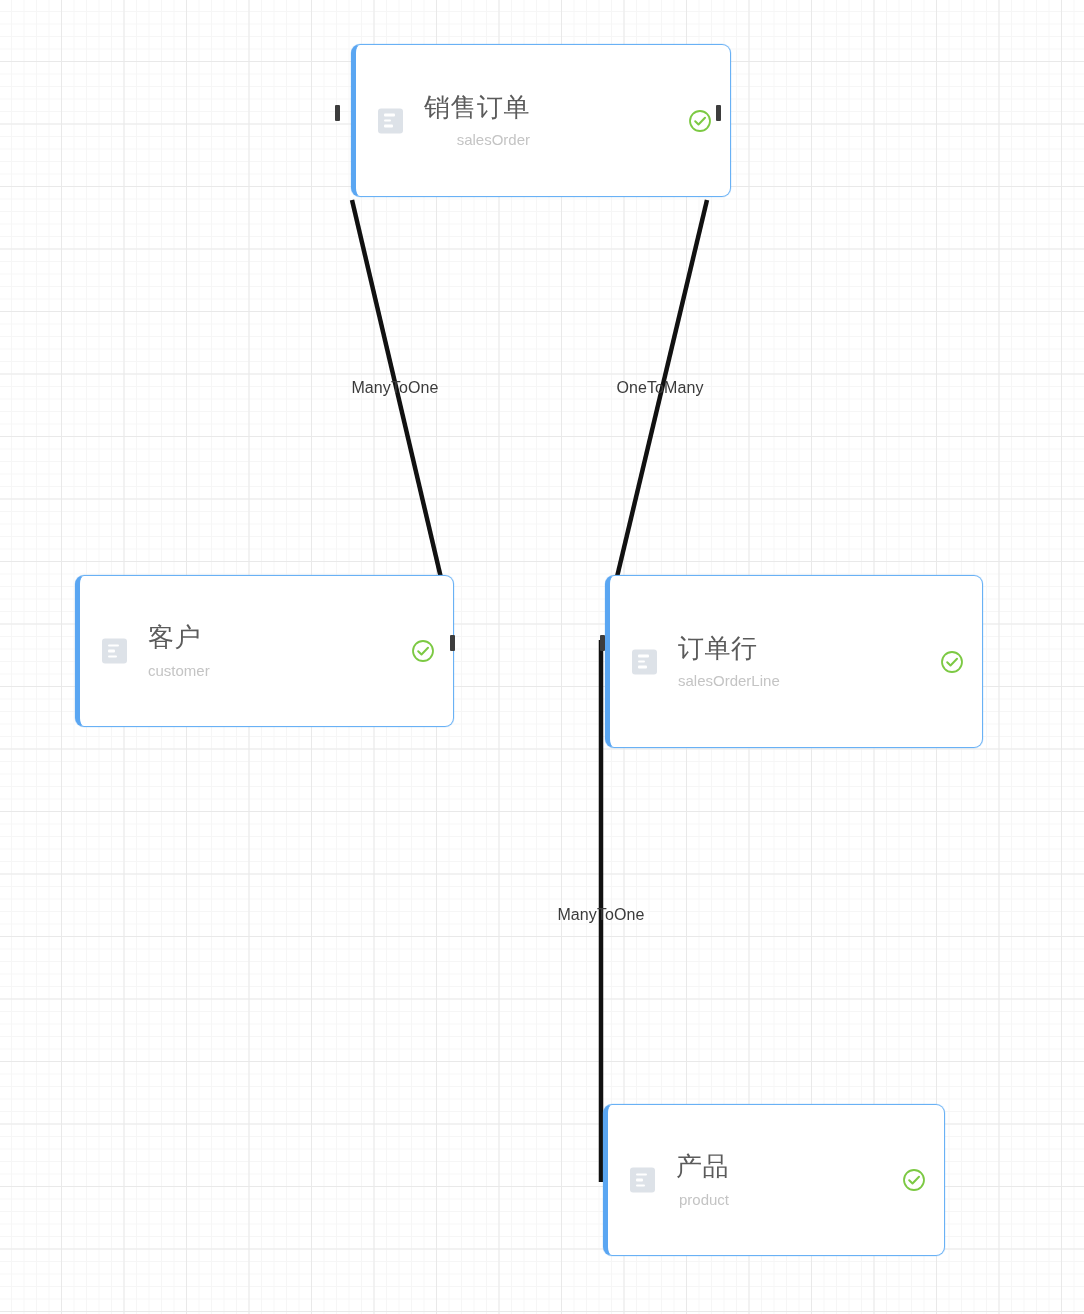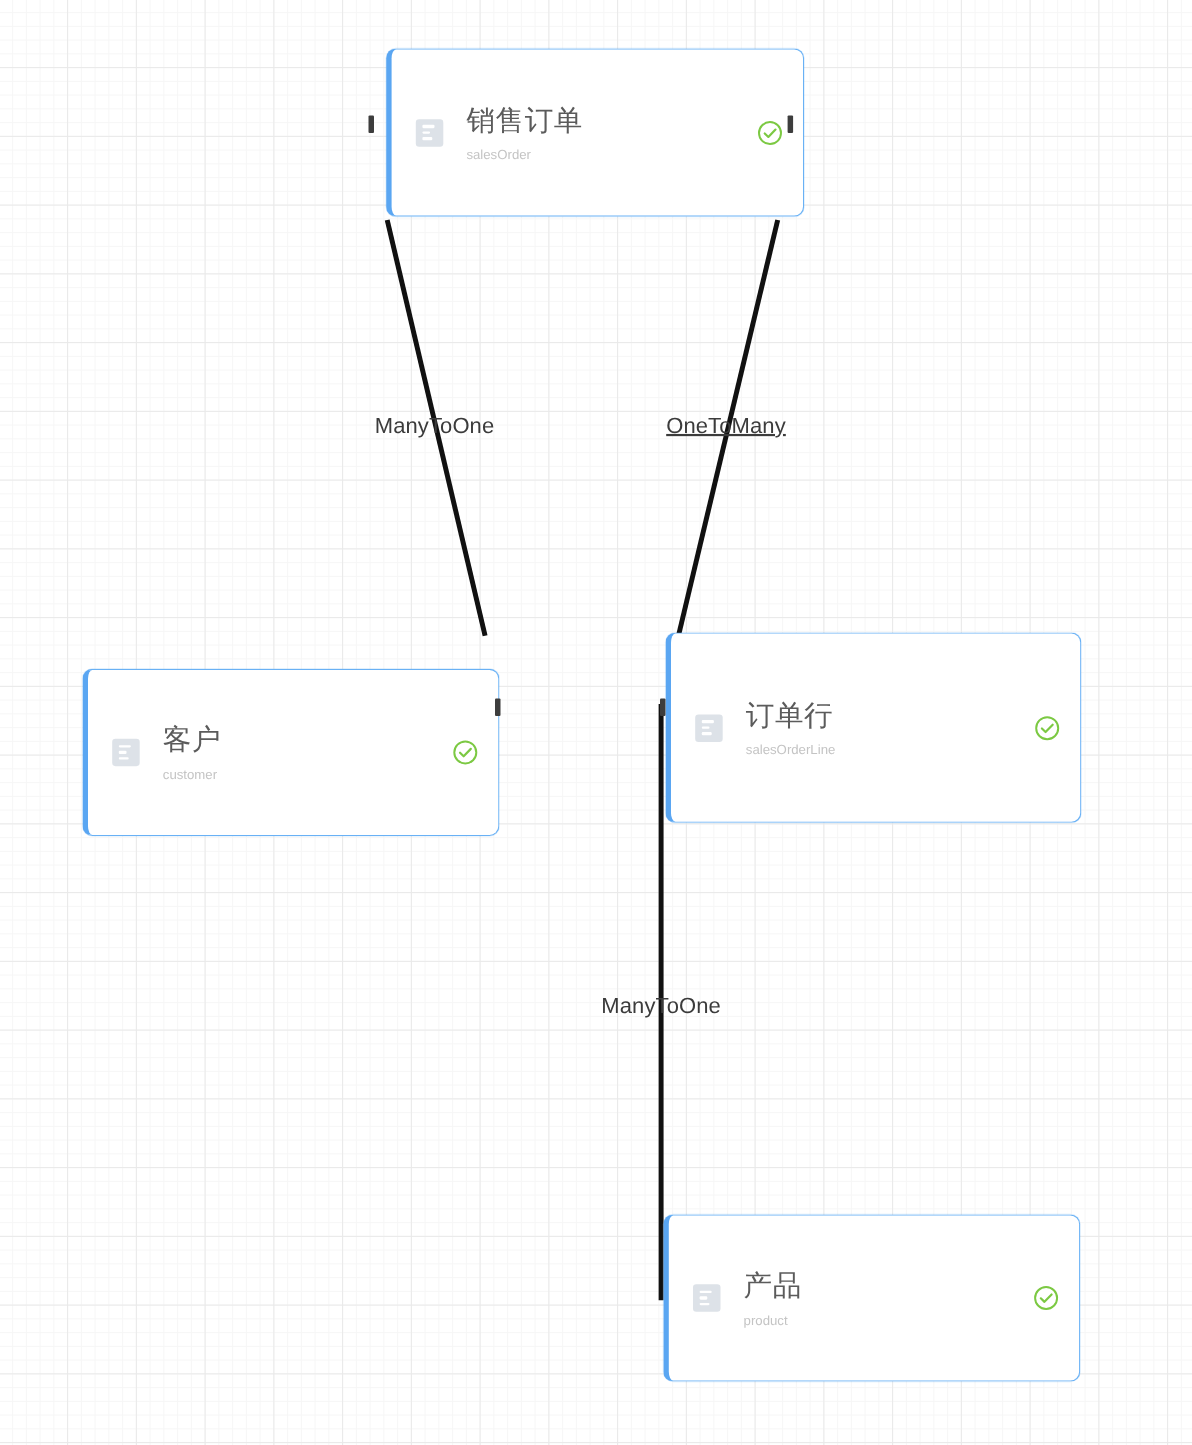--- a/index.html
+++ b/index.html
@@ -91,39 +91,40 @@
 
   .node-title {
     font-size: 26px;
     color: #5b5b5b;
     line-height: 1.25;
     letter-spacing: 0.5px;
     white-space: nowrap;
   }
 
   .node-sub {
-    font-size: 12px;
+    font-size: 15px;
     color: #c4c4c4;
     line-height: 1.35;
     margin-top: 7px;
     white-space: nowrap;
+    text-align: right;
   }
 
   .node-status {
     position: absolute;
     right: 18px;
     top: 50%;
     transform: translateY(-50%);
     width: 24px;
     height: 24px;
   }
 
   .edge-label {
     position: absolute;
-    font-size: 20px;
+    font-size: 16px;
     color: #3b3b3b;
     white-space: nowrap;
     transform: translate(-50%, -50%);
     letter-spacing: 0.1px;
   }
 
   .port {
     position: absolute;
     width: 5px;
     height: 16px;
@@ -153,21 +154,21 @@
           <div class="node-texts">
             <div class="node-title">销售订单</div>
             <div class="node-sub">salesOrder</div>
           </div>
           <span class="node-status"><svg viewBox="0 0 24 24" width="24" height="24">
               <circle cx="12" cy="12" r="10" fill="none" stroke="#7cc943" stroke-width="1.8"></circle>
               <path d="M7.2 12.3 L10.5 15.5 L17 8.8" fill="none" stroke="#7cc943" stroke-width="2" stroke-linecap="round" stroke-linejoin="round"></path>
             </svg></span>
         </div>
       </div>
-      <div class="node" style="left: 75px; top: 575px; width: 379px; height: 152px; margin-top: 33px;">
+      <div class="node" style="left: 75px; top: 575px; width: 379px; height: 152px;">
         <div class="node-inner">
           <span class="node-icon">
             <i class="b1"></i>
             <i class="b2"></i>
             <i class="b3"></i>
           </span>
           <div class="node-texts">
             <div class="node-title">客户</div>
             <div class="node-sub">customer</div>
           </div>
@@ -187,21 +188,21 @@
           <div class="node-texts">
             <div class="node-title">订单行</div>
             <div class="node-sub">salesOrderLine</div>
           </div>
           <span class="node-status"><svg viewBox="0 0 24 24" width="24" height="24">
               <circle cx="12" cy="12" r="10" fill="none" stroke="#7cc943" stroke-width="1.8"></circle>
               <path d="M7.2 12.3 L10.5 15.5 L17 8.8" fill="none" stroke="#7cc943" stroke-width="2" stroke-linecap="round" stroke-linejoin="round"></path>
             </svg></span>
         </div>
       </div>
-      <div class="node" style="left: 603px; top: 1104px; width: 379px; height: 152px;">
+      <div class="node" style="left: 603px; top: 1104px; width: 342px; height: 152px;">
         <div class="node-inner">
           <span class="node-icon">
             <i class="b1"></i>
             <i class="b2"></i>
             <i class="b3"></i>
           </span>
           <div class="node-texts">
             <div class="node-title">产品</div>
             <div class="node-sub">product</div>
           </div>
@@ -211,15 +212,15 @@
             </svg></span>
         </div>
       </div>
     </div>
 
 <div class="port" style="left: 335px; top: 105px;"></div>
     <div class="port" style="left: 716px; top: 105px;"></div>
     <div class="port" style="left: 450px; top: 635px;"></div>
     <div class="port" style="left: 600px; top: 635px;"></div>
     <div class="edge-label" style="left: 395px; top: 388px;">ManyToOne</div>
-    <div class="edge-label" style="left: 660px; top: 388px; text-decoration: underline;">OneToMany</div>
+    <div class="edge-label" style="left: 660px; top: 388px;">OneToMany</div>
     <div class="edge-label" style="left: 601px; top: 915px;">ManyToOne</div>
   </div>
 
 </body></html>

